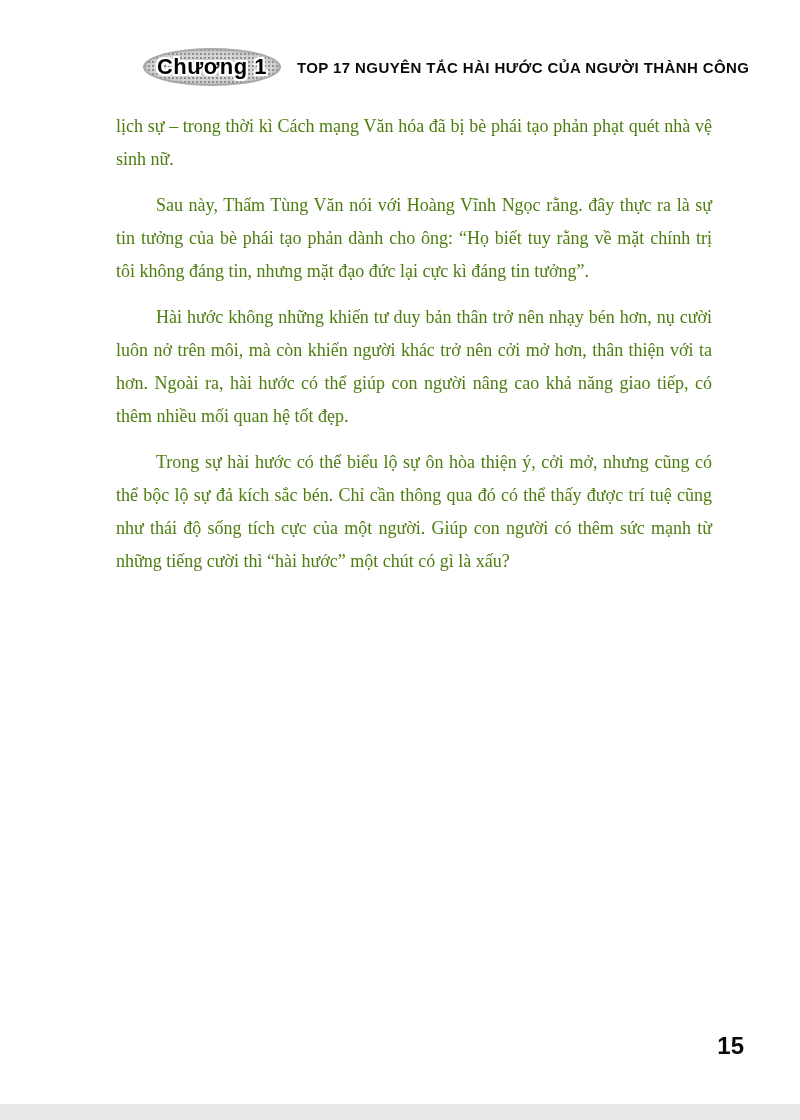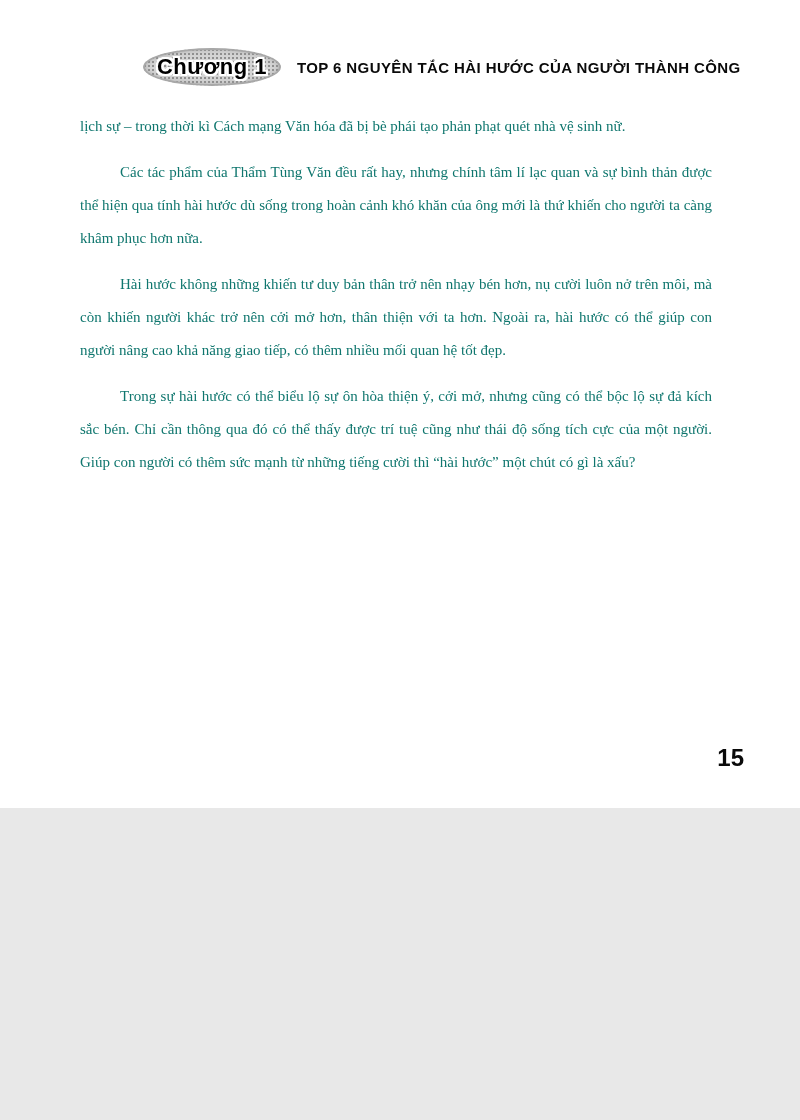--- a/index.html
+++ b/index.html
@@ -3,21 +3,21 @@
 <meta charset="utf-8">
 <style>
   html, body {
     margin: 0;
     padding: 0;
     background: #e8e8e8;
   }
   .page {
     position: relative;
     width: 800px;
-    height: 808px;
+    height: 1104px;
     margin: 0 auto;
     background: #ffffff;
     overflow: hidden;
     color: #141414;
   }
   
   .header {
     display: flex;
     align-items: center;
     gap: 16px;
@@ -50,59 +50,59 @@
   .chapter-title {
     font-family: "Liberation Sans", sans-serif;
     font-weight: bold;
     font-size: 15px;
     letter-spacing: 0.4px;
     color: #0a0a0a;
     white-space: nowrap;
   }
   
   .body-text {
-    margin: 24px 88px 0 80px;
+    margin: 24px 88px 0 116px;
     font-family: "Liberation Serif", serif;
-    font-size: 15px;
+    font-size: 18px;
     line-height: 33px;
-    color: #0f766e;
+    color: #4d7c0f;
   }
   .body-text p {
     margin: 0 0 13px 0;
     text-align: justify;
     text-indent: 40px;
   }
   .body-text p:first-child {
     text-indent: 0;
   }
   
   .page-number {
     position: absolute;
     right: 56px;
-    bottom: 36px;
+    bottom: 44px;
     font-family: "Liberation Sans", sans-serif;
     font-weight: bold;
     font-size: 24px;
     color: #0a0a0a;
   }
 </style>
 </head>
 <body>
 
 <div class="page">
 
   <div class="header">
     <div class="chapter-badge">
       <span class="chapter-badge-text">Chương 1</span>
     </div>
-    <div class="chapter-title">TOP 6 NGUYÊN TẮC HÀI HƯỚC CỦA NGƯỜI THÀNH CÔNG</div>
+    <div class="chapter-title">TOP 17 NGUYÊN TẮC HÀI HƯỚC CỦA NGƯỜI THÀNH CÔNG</div>
   </div>
 
   <div class="body-text">
       <p>lịch sự – trong thời kì Cách mạng Văn hóa đã bị bè phái tạo phản phạt quét nhà vệ sinh nữ.</p>
-      <p>Các tác phẩm của Thẩm Tùng Văn đều rất hay, nhưng chính tâm lí lạc quan và sự bình thản được thể hiện qua tính hài hước dù sống trong hoàn cảnh khó khăn của ông mới là thứ khiến cho người ta càng khâm phục hơn nữa.</p>
+      <p>Sau này, Thẩm Tùng Văn nói với Hoàng Vĩnh Ngọc rằng. đây thực ra là sự tin tưởng của bè phái tạo phản dành cho ông: “Họ biết tuy rằng về mặt chính trị tôi không đáng tin, nhưng mặt đạo đức lại cực kì đáng tin tưởng”.</p>
       <p>Hài hước không những khiến tư duy bản thân trở nên nhạy bén hơn, nụ cười luôn nở trên môi, mà còn khiến người khác trở nên cởi mở hơn, thân thiện với ta hơn. Ngoài ra, hài hước có thể giúp con người nâng cao khả năng giao tiếp, có thêm nhiều mối quan hệ tốt đẹp.</p>
       <p>Trong sự hài hước có thể biểu lộ sự ôn hòa thiện ý, cởi mở, nhưng cũng có thể bộc lộ sự đả kích sắc bén. Chỉ cần thông qua đó có thể thấy được trí tuệ cũng như thái độ sống tích cực của một người. Giúp con người có thêm sức mạnh từ những tiếng cười thì “hài hước” một chút có gì là xấu?</p>
     </div>
 
   <div class="page-number">15</div>
 
 </div>
 
 </body></html>

